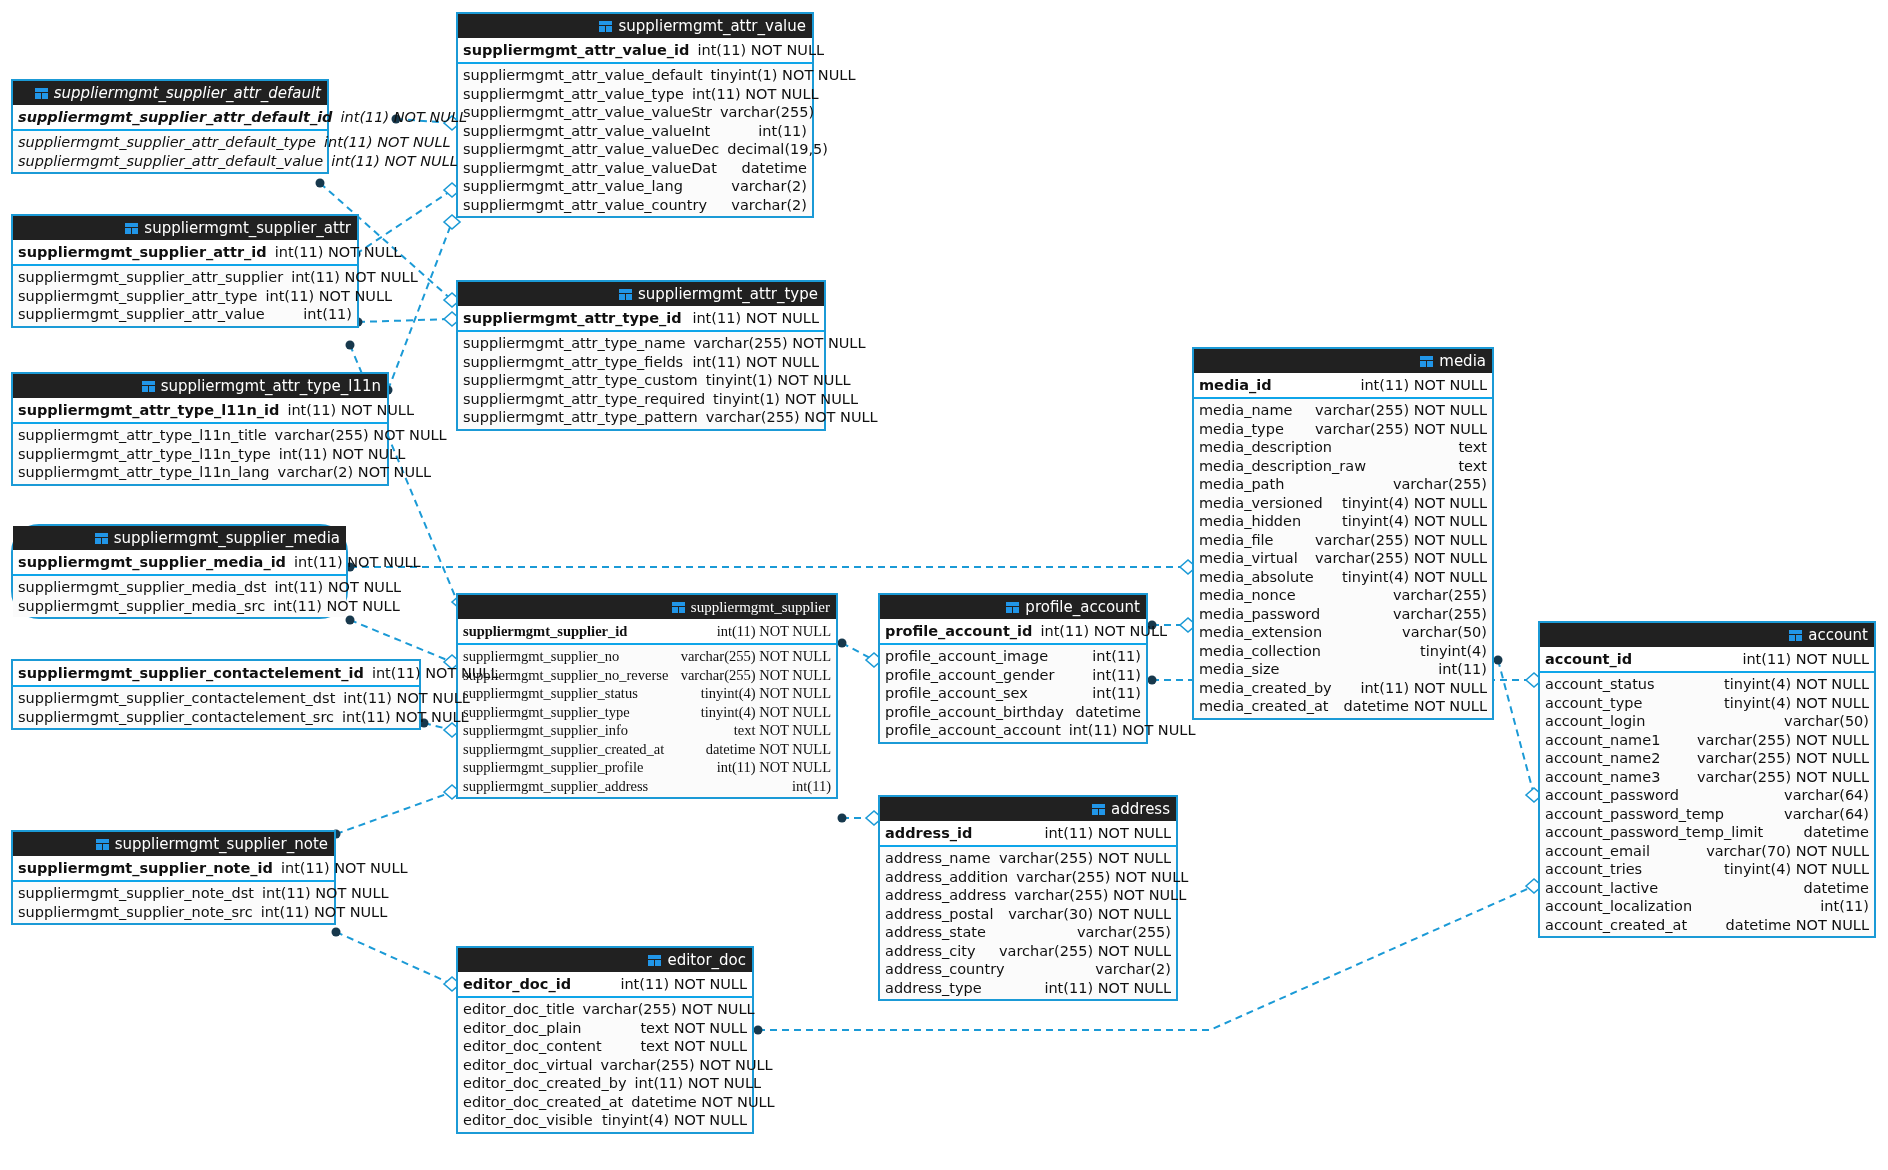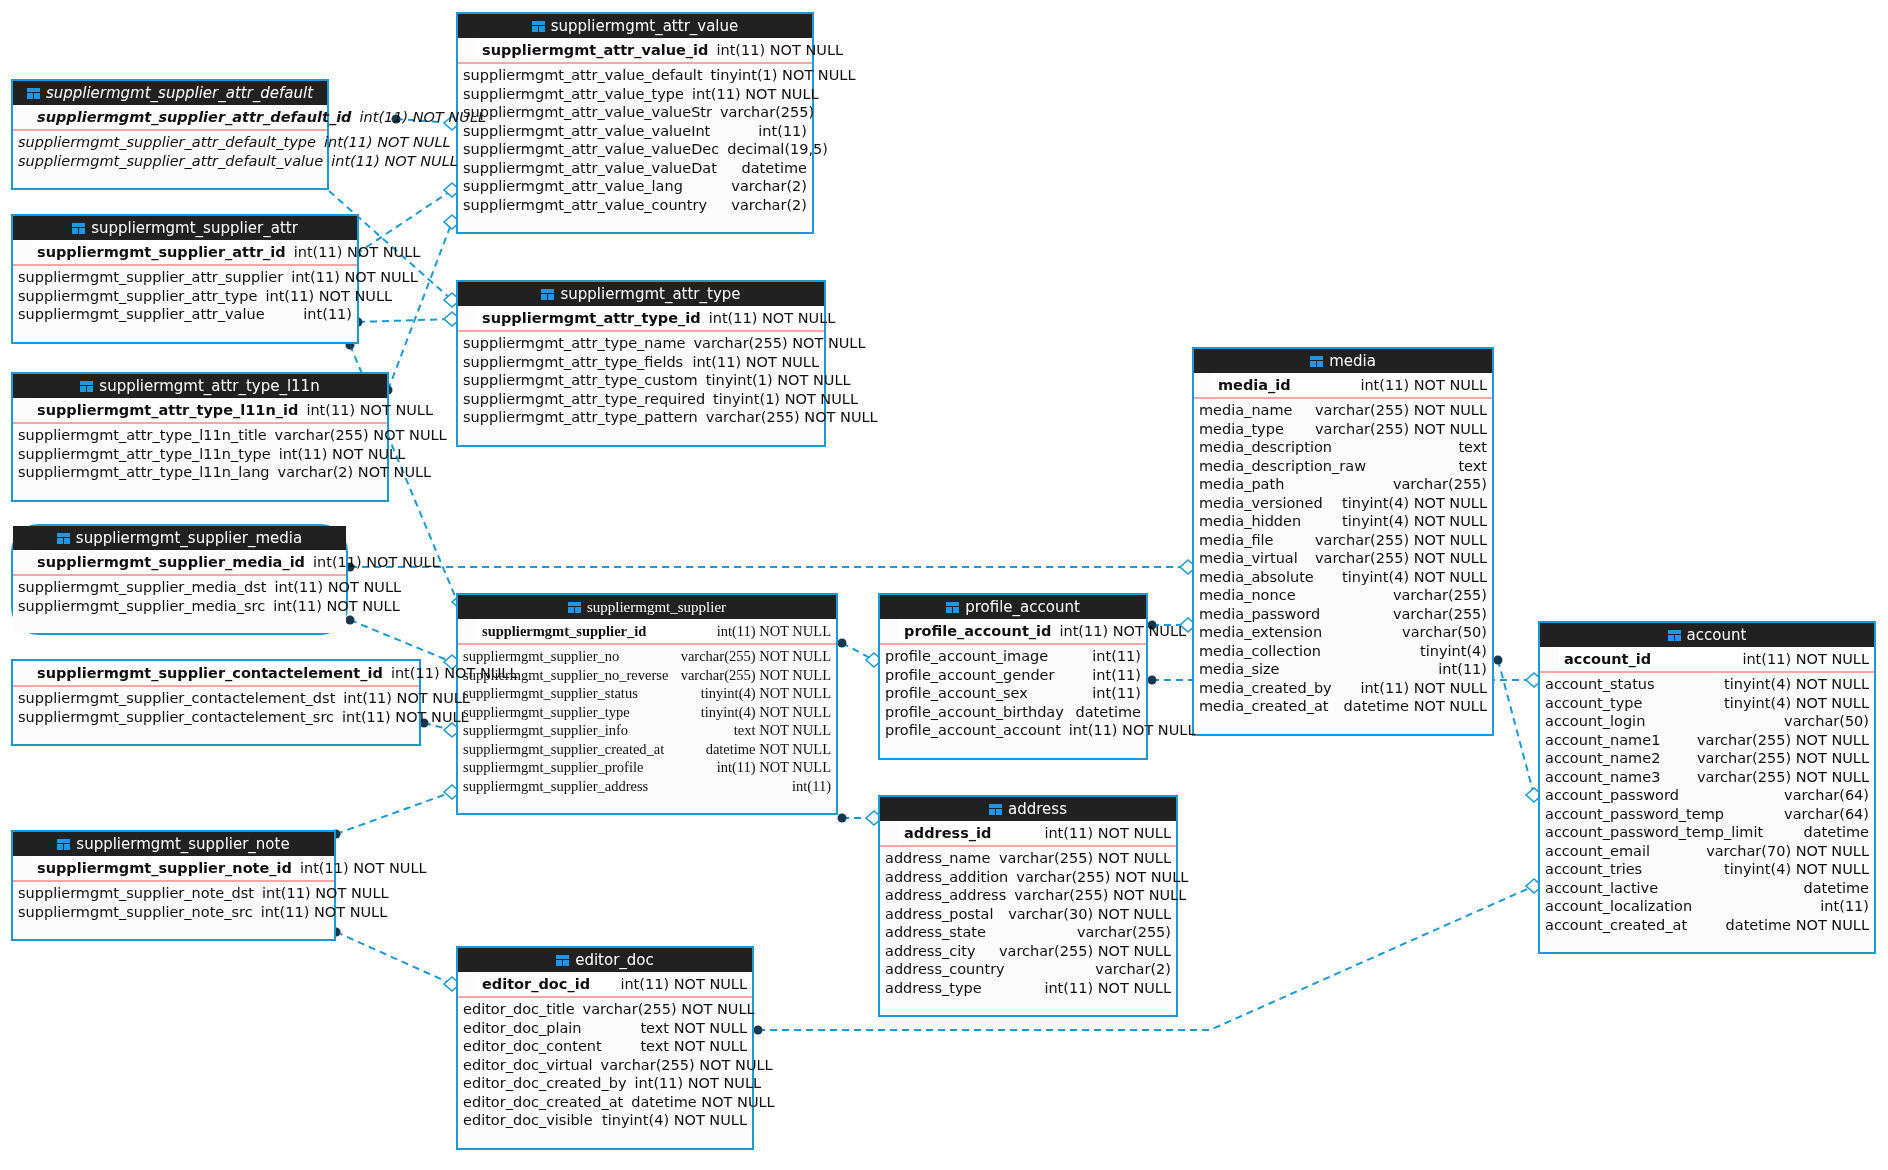--- a/index.html
+++ b/index.html
@@ -30,63 +30,62 @@
     background:#212121;
     color:#ffffff;
     font-size:15px;
     line-height:22px;
     height:24px;
     text-align:center;
     white-space:nowrap;
     overflow:hidden;
     display:flex;
     align-items:center;
-    justify-content:center;
+    justify-content:flex-end;
     gap:6px;
     padding:0 6px;
     box-sizing:border-box;
   }
   .tbl-icon{
     display:inline-block;
     width:13px;height:11px;
     position:relative;
     flex:0 0 auto;
   }
   .tbl-icon i{
     position:absolute;
     background:#2196e8;
     display:block;
   }
   .tbl-icon i.bar{left:0;top:0;width:13px;height:4px;}
   .tbl-icon i.c1{left:0;top:5px;width:6px;height:6px;}
   .tbl-icon i.c2{left:7px;top:5px;width:6px;height:6px;}
   .pk-row{
-    border-bottom:2px solid #fca5a5;
-    padding-left:19px;
+    border-bottom:2px solid #0ea5e9;
   }
   .row{
     display:flex;
     justify-content:space-between;
     align-items:baseline;
     font-size:14.5px;
     line-height:18.5px;
     height:18.5px;
     padding:0 5px;
     box-sizing:border-box;
     color:#101010;
     white-space:nowrap;
   }
   .pk-row .row{
     font-weight:bold;
     height:24px;
     line-height:24px;
     background:#ffffff;
   }
   .fields{
-    padding:2px 0 18px 0;
+    padding:2px 0 2px 0;
     background:#fbfbfb;
   }
   .col-name{padding-right:8px;}
   .col-type{text-align:right;}
   .pk-row .col-type{font-weight:normal;}
 </style>
 </head>
 <body>
 
 <div id="canvas">

